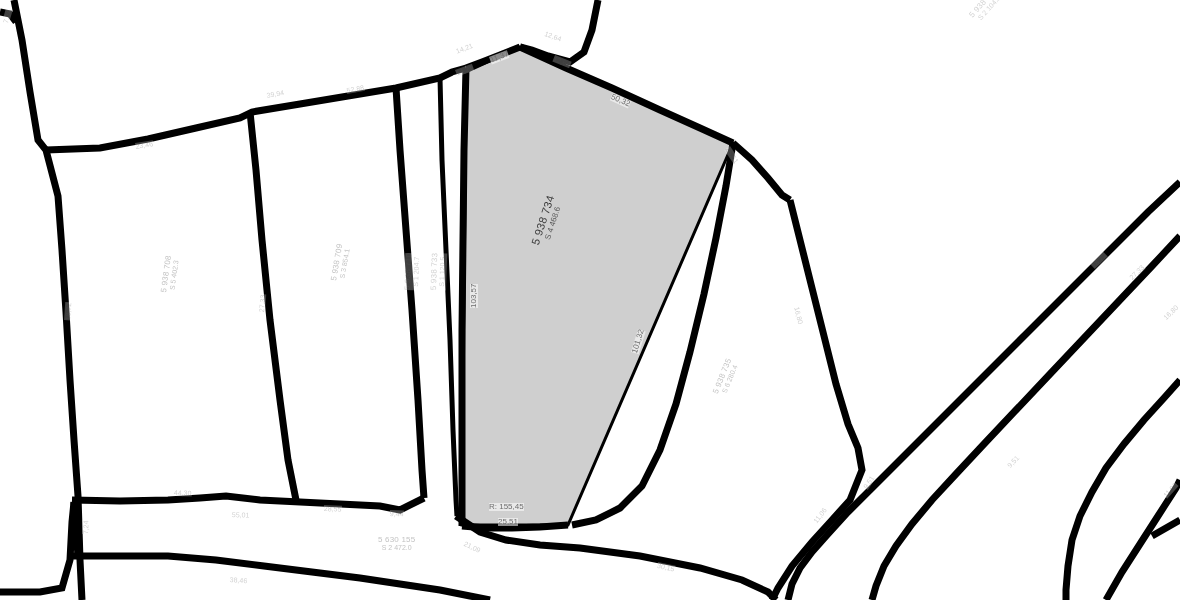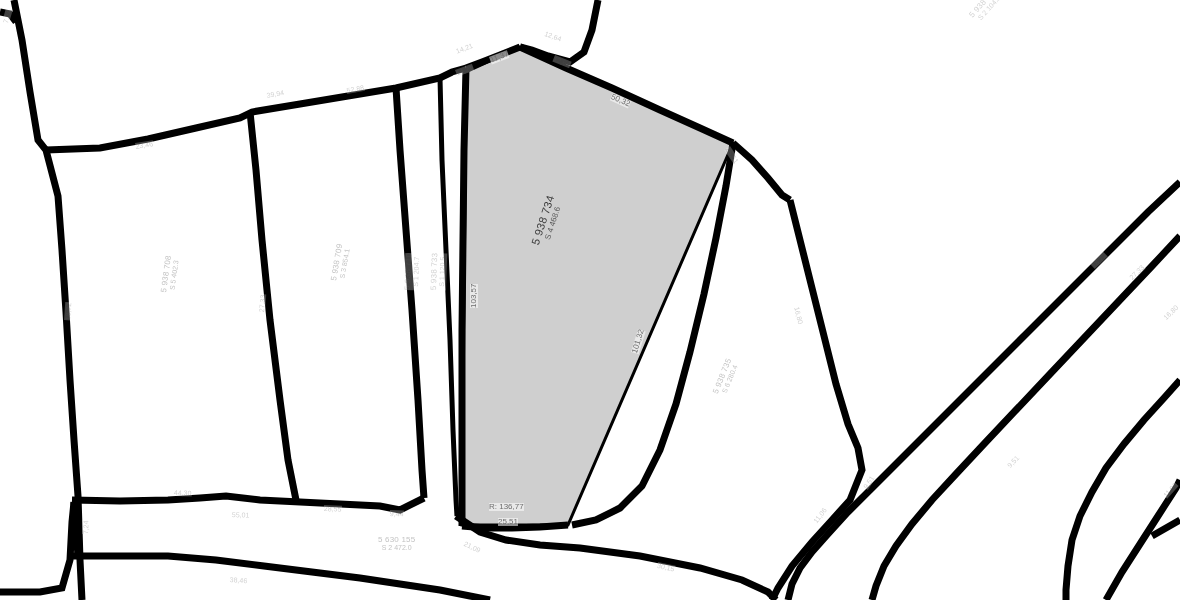--- a/index.html
+++ b/index.html
@@ -182,21 +182,21 @@
   </div>
 
   <div class="lbl lbl-dim-strong" style="left:489px; top:57px; transform: rotate(-21deg);">11,37</div>
 
   <div class="lbl lbl-dim-strong" style="left:613px; top:93px; transform: rotate(24deg);">50,32</div>
 
   <div class="lbl lbl-dim-strong" style="left:470px; top:308px; transform: rotate(-90deg);">103,57</div>
 
   <div class="lbl lbl-dim-strong" style="left:631px; top:352px; transform: rotate(-73deg);">101,32</div>
 
-  <div class="lbl lbl-dim-strong" style="left:489px; top:503px;">R: 136,77</div>
+  <div class="lbl lbl-dim-strong" style="left:489px; top:503px;">R: 155,45</div>
 
   <div class="lbl lbl-dim-strong" style="left:498px; top:518px;">25,51</div>
 
   <div class="lbl lbl-parcel faint" style="left:160px; top:292px; transform: rotate(-82deg);">
     <span class="pid">5 938 708</span>
     <span class="pa">S 5 402.3</span>
   </div>
 
   <div class="lbl lbl-parcel faint" style="left:330px; top:280px; transform: rotate(-80deg);">
     <span class="pid">5 938 709</span>

